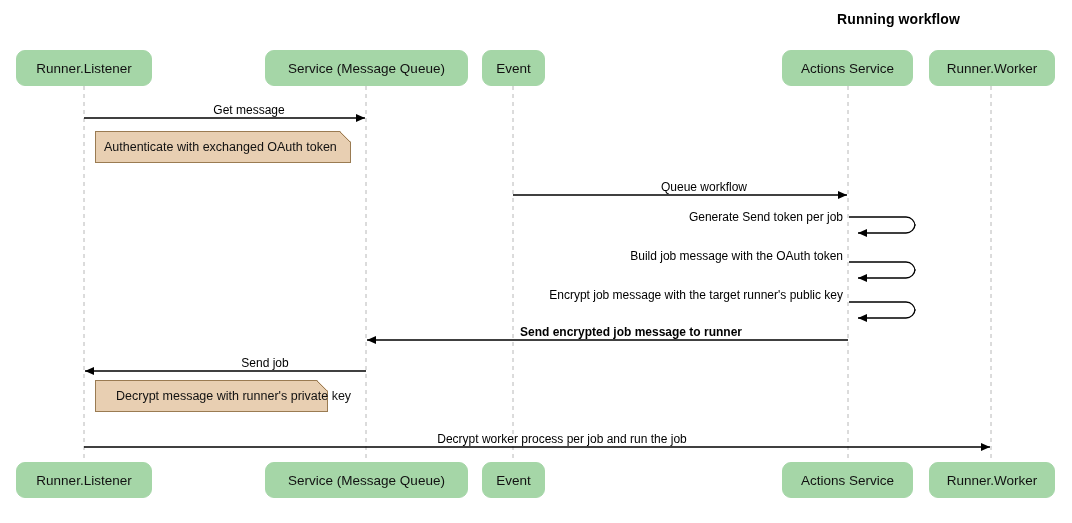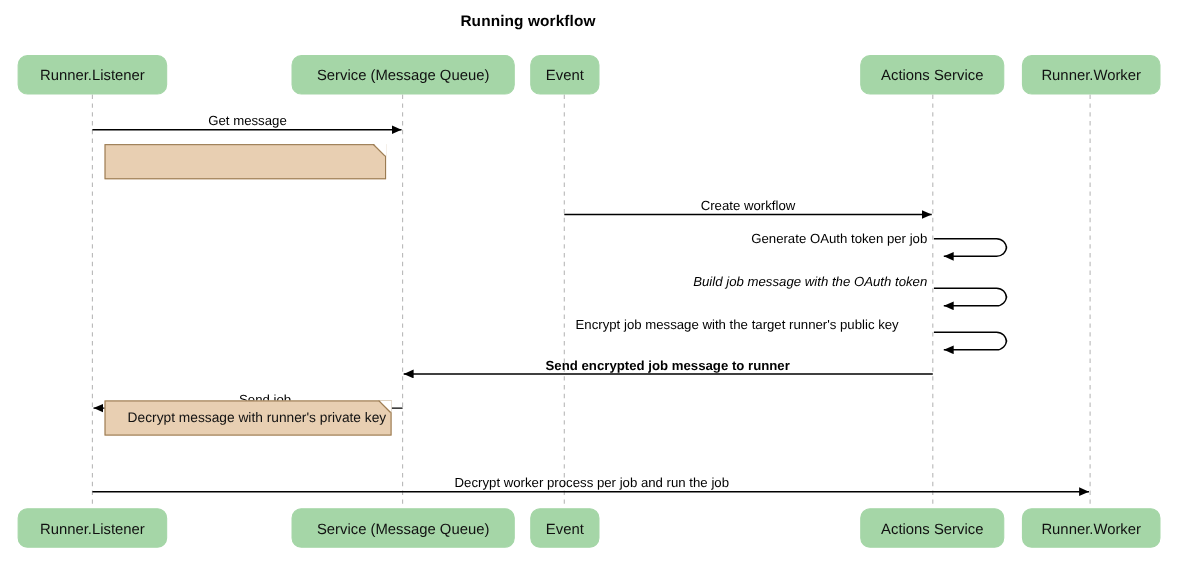--- a/index.html
+++ b/index.html
@@ -13,21 +13,21 @@
     width:1072px;
     height:523px;
     background:#ffffff;
     overflow:hidden;
   }
   
   #diagram-title{
     position:absolute;
     left:0; top:11px;
     width:960px;
-    text-align:center;
+    text-align:right;
     font-size:14px;
     font-weight:bold;
     color:#000000;
     letter-spacing:0.1px;
   }
   
   #wire-layer{
     position:absolute;
     left:0; top:0;
     width:1072px; height:523px;
@@ -71,21 +71,21 @@
     border-top:11px solid #ffffff;
   }
   
   .msg-label{
     position:absolute;
     font-size:12px;
     color:#000000;
     white-space:nowrap;
     line-height:14px;
   }
-  .msg-label.center{ transform:translateX(-50%); }
+  .msg-label.center{ transform:translateX(-50%);margin-left:24px; }
   .msg-label.right{ transform:translateX(-100%); }
 </style>
 </head>
 <body>
 
 <div id="canvas">
 
   <div id="diagram-title">Running workflow</div>
 
   <svg id="wire-layer" viewBox="0 0 1072 523" xmlns="http://www.w3.org/2000/svg">
@@ -146,37 +146,38 @@
       <div class="participant" style="left: 782px; top: 462px; width: 131px;">
         <span>Actions Service</span>
       </div>
       <div class="participant" style="left: 929px; top: 462px; width: 126px;">
         <span>Runner.Worker</span>
       </div>
     </div>
 
   <div id="message-labels">
       <div class="msg-label center" style="left: 225px; top: 103px;">Get message</div>
-      <div class="msg-label center" style="left: 680px; top: 180px;">Create workflow</div>
-      <div class="msg-label right" style="left: 843px; top: 210px;">Generate OAuth token per job</div>
-      <div class="msg-label right" style="left: 843px; top: 249px; font-style: italic;">Build job message with the OAuth token</div>
-      <div class="msg-label right" style="left: 817px; top: 288px; text-align: right;">Encrypt job message with the target runner's public key</div>
+      <div class="msg-label center" style="left: 680px; top: 180px;">Queue workflow</div>
+      <div class="msg-label right" style="left: 843px; top: 210px;">Generate Send token per job</div>
+      <div class="msg-label right" style="left: 843px; top: 249px;">Build job message with the OAuth token</div>
+      <div class="msg-label right" style="left: 843px; top: 288px; text-align: right;">Encrypt job message with the target runner's public key</div>
       <div class="msg-label center" style="left: 607px; top: 325px; font-weight: bold;">Send encrypted job message to runner</div>
       <div class="msg-label center" style="left: 241px; top: 356px;">Send job</div>
       <div class="msg-label center" style="left: 538px; top: 432px;">Decrypt worker process per job and run the job</div>
     </div>
 
   <div id="notes-layer">
       <div class="note" style="left: 95px; top: 131px; width: 256px;">
+        <span>Authenticate with exchanged OAuth token</span>
         <span class="fold-tri"></span>
         <svg width="12" height="12" style="position:absolute;top:-1px;right:-1px;">
           <path d="M0,0 L11,11" stroke="#9a7b52" stroke-width="1" fill="none"></path>
         </svg>
       </div>
-      <div class="note" style="left: 95px; top: 364px; width: 261px; padding-left: 20px;">
+      <div class="note" style="left: 95px; top: 380px; width: 233px; padding-left: 20px;">
         <span>Decrypt message with runner's private key</span>
         <span class="fold-tri"></span>
         <svg width="12" height="12" style="position:absolute;top:-1px;right:-1px;">
           <path d="M0,0 L11,11" stroke="#9a7b52" stroke-width="1" fill="none"></path>
         </svg>
       </div>
     </div>
 
 </div>
 

